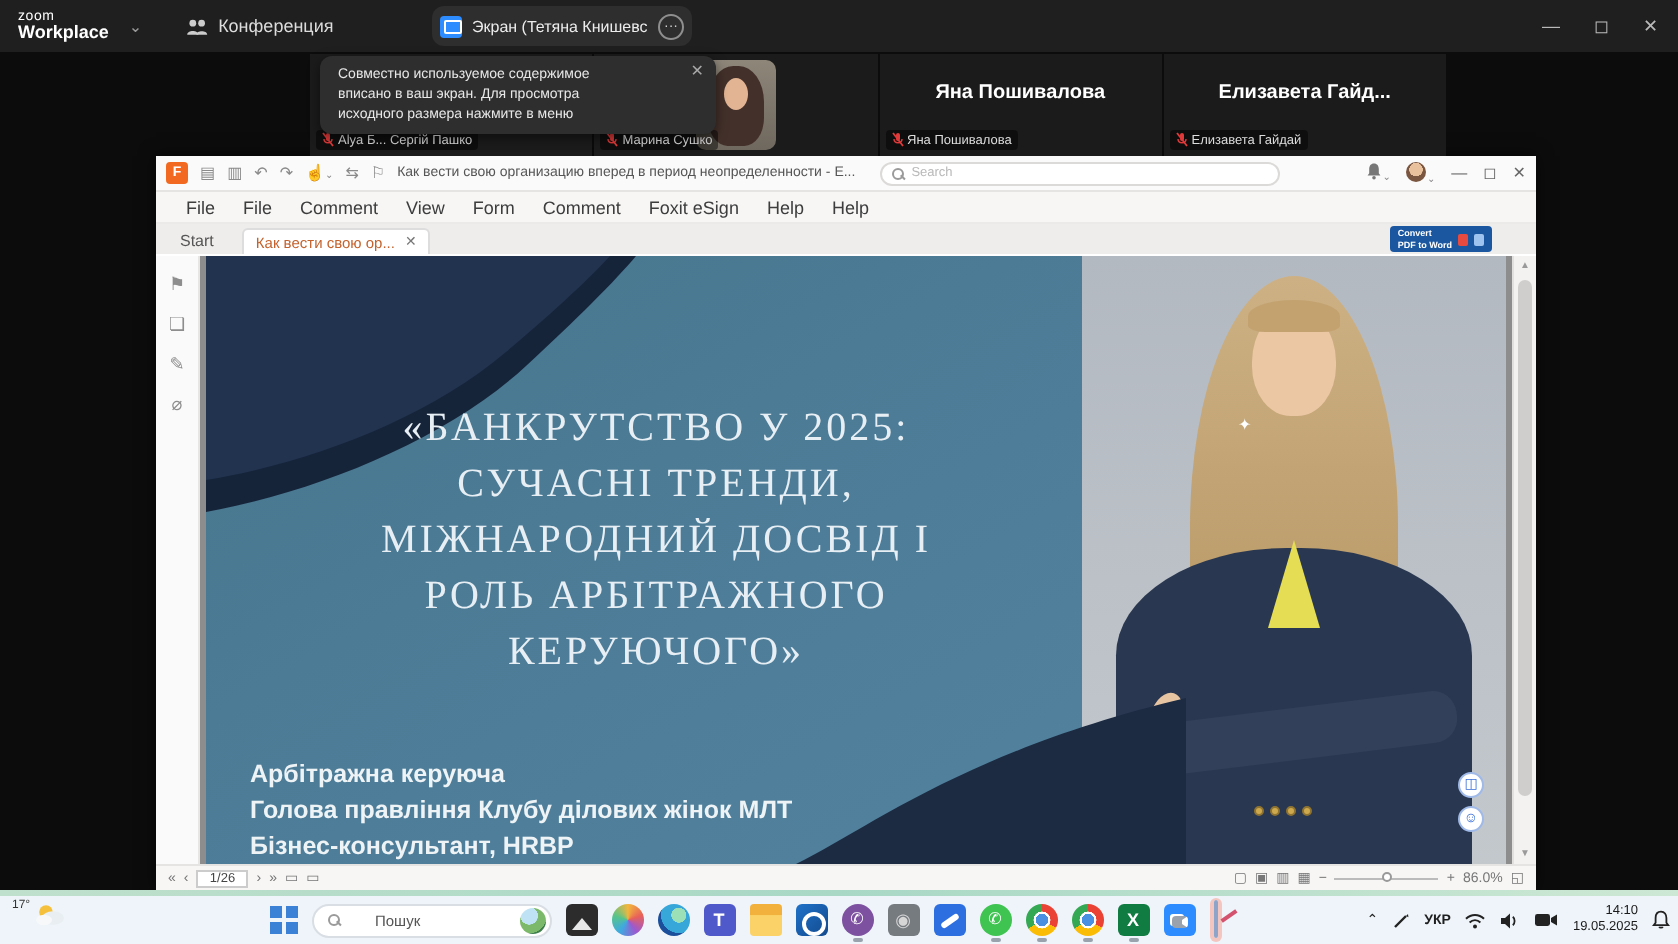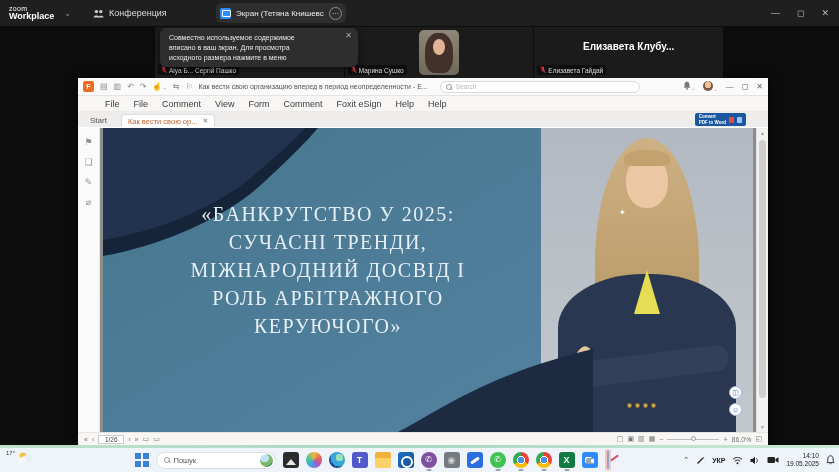--- a/index.html
+++ b/index.html
@@ -44,21 +44,21 @@
   .qat { color:#8a8a8a; font-size:8px; }
   .dtitle { color:#555; font-size:7px; max-width:255px; white-space:nowrap; overflow:hidden; text-overflow:ellipsis; }
   .searchbox { width:200px; height:12px; border:1px solid #dcdad8; border-radius:7px; background:#fff; display:flex; align-items:center; gap:4px; padding:0 5px; margin-left:6px; }
   .searchbox .stxt { color:#b8b8b8; font-size:6.5px; }
   .mag { width:6px; height:6px; position:relative; flex:0 0 auto; }
   .mag::before { content:""; position:absolute; left:0; top:0; width:4px; height:4px; border:1px solid #9a9a9a; border-radius:50%; }
   .mag::after { content:""; position:absolute; left:4px; top:4px; width:2.5px; height:1px; background:#9a9a9a; transform:rotate(45deg); }
   .tr-icons { margin-left:auto; display:flex; align-items:center; gap:8px; color:#666; font-size:8px; }
   .mini-ava { width:10px; height:10px; border-radius:50%; background:radial-gradient(circle at 50% 38%, #e9c29d 0 42%, #7a5640 43%); }
   .carsm { font-size:5px; color:#888; }
-  .menubar { height:16px; background:#f7f6f5; border-bottom:1px solid #eceae8; display:flex; align-items:center; padding-left:20px; }
+  .menubar { height:16px; background:#f7f6f5; border-bottom:1px solid #eceae8; display:flex; align-items:center; padding-left:8px; }
   .menubar span { font-size:9px; color:#3d3d3d; padding:0 7px; }
   .tabsrow { height:15px; background:#efedeb; display:flex; align-items:flex-end; position:relative; }
   .starttab { font-size:8px; color:#555; padding:0 14px 2px 12px; }
   .doctab { background:#fff; border:1px solid #ddd; border-bottom:none; border-radius:3px 3px 0 0; height:13px; display:flex; align-items:center; gap:5px; padding:0 6px; }
   .doctab .dtxt { color:#c4622d; font-size:7.5px; white-space:nowrap; }
   .doctab .dx { color:#777; font-size:7px; }
   .ad { position:absolute; right:22px; top:1px; height:13px; background:#1a57a0; border-radius:2px; display:flex; align-items:center; gap:3px; padding:0 4px; }
   .ad .adtxt { color:#fff; font-size:4.5px; font-weight:bold; line-height:1.15; white-space:pre-line; }
   .ad .d1 { width:5px; height:6px; background:#e84a3f; border-radius:1px; }
   .ad .d2 { width:5px; height:6px; background:#9ec3ef; border-radius:1px; }
@@ -100,21 +100,21 @@
 
   
   .taskbar { position:absolute; left:0; top:448px; width:839px; height:24px; background:#eef4f9; z-index:50; }
   .weather { position:absolute; left:6px; top:2px; display:flex; align-items:flex-start; gap:2px; }
   .weather .deg { font-size:6px; color:#333; }
   .tb-center { position:absolute; left:135px; top:0; height:24px; display:flex; align-items:center; gap:7px; }
   .tbico { width:16px; height:16px; border-radius:3px; position:relative; flex:0 0 auto; }
   .tbico.run::after { content:""; position:absolute; left:50%; bottom:-3px; transform:translateX(-50%); width:5px; height:2px; border-radius:2px; background:#9aa3ad; }
   .winbtn { display:grid; grid-template-columns:6px 6px; grid-template-rows:6px 6px; gap:1.5px; width:auto; height:auto; }
   .winbtn i { background:#3b82d6; }
-  .tsearch { width:120px; height:17px; background:#fff; border:1px solid #d8dee4; border-radius:9px; display:flex; align-items:center; gap:4px; padding:0 2px 0 7px; }
+  .tsearch { width:120px; height:17px; background:#fff; border:1px solid #d8dee4; border-radius:9px; display:flex; align-items:center; gap:18px; padding:0 2px 0 7px; }
   .tsearch .stx { font-size:7.5px; color:#555; flex:1; }
   .tsearch .simg { width:13px; height:13px; border-radius:50%; background:radial-gradient(circle at 35% 30%,#bfe3f5 0 35%,#7cb96a 36% 70%,#3f7f4e 71%); }
   .ico-dark { background:#2c2c2c; }
   .ico-dark::before { content:""; position:absolute; left:3px; bottom:3px; border-left:5px solid transparent; border-right:5px solid transparent; border-bottom:6px solid #e8e8e8; }
   .ico-copilot { border-radius:50%; background:conic-gradient(#f2b63d,#e8605a,#9b59d0,#3fa9e0,#58c48a,#f2b63d); }
   .ico-edge { border-radius:50%; background:radial-gradient(circle at 65% 35%,#9be0b7 0 25%,#37a6d9 26% 60%,#1b4f9c 61%); }
   .ico-teams { background:#5059c9; color:#fff; font-size:9px; font-weight:bold; text-align:center; line-height:16px; }
   .ico-folder { background:linear-gradient(#f2b13d 0 35%,#fbd267 36%); border-radius:2px; }
   .ico-outlook { background:linear-gradient(135deg,#1f72c9,#134a8e); }
   .ico-outlook::before { content:""; position:absolute; left:3px; top:4px; width:8px; height:8px; border:2px solid #fff; border-radius:50%; }
@@ -191,21 +191,32 @@
       <div class="plabel">
         <svg class="micsvg" width="6" height="8" viewBox="0 0 6 8">
             <rect x="2" y="0.5" width="2" height="4" rx="1" fill="#e03a3a"></rect>
             <path d="M1 3.5 C1 6 5 6 5 3.5" stroke="#e03a3a" stroke-width="0.7" fill="none"></path>
             <line x1="0.5" y1="0.5" x2="5.5" y2="7" stroke="#e03a3a" stroke-width="0.9"></line>
           </svg>
         <span>Марина Сушко</span>
       </div>
     </div>
     <div class="tile">
-      <div class="big">Елизавета Клубу...</div>
+      <div class="big">Яна Пошивалова</div>
+      <div class="plabel">
+        <svg class="micsvg" width="6" height="8" viewBox="0 0 6 8">
+            <rect x="2" y="0.5" width="2" height="4" rx="1" fill="#e03a3a"></rect>
+            <path d="M1 3.5 C1 6 5 6 5 3.5" stroke="#e03a3a" stroke-width="0.7" fill="none"></path>
+            <line x1="0.5" y1="0.5" x2="5.5" y2="7" stroke="#e03a3a" stroke-width="0.9"></line>
+          </svg>
+        <span>Яна Пошивалова</span>
+      </div>
+    </div>
+    <div class="tile">
+      <div class="big">Елизавета Гайд...</div>
       <div class="plabel">
         <svg class="micsvg" width="6" height="8" viewBox="0 0 6 8">
             <rect x="2" y="0.5" width="2" height="4" rx="1" fill="#e03a3a"></rect>
             <path d="M1 3.5 C1 6 5 6 5 3.5" stroke="#e03a3a" stroke-width="0.7" fill="none"></path>
             <line x1="0.5" y1="0.5" x2="5.5" y2="7" stroke="#e03a3a" stroke-width="0.9"></line>
           </svg>
         <span>Елизавета Гайдай</span>
       </div>
     </div>
   </div>
@@ -302,20 +313,23 @@
             <span class="sparkle" style="left:78px; top:80px;">✦</span>
           </div>
           <svg class="wave-br" viewBox="0 0 195 95" preserveAspectRatio="none">
             <path d="M0,95 C35,78 85,38 195,12 L195,95 Z" fill="#1c2a42"></path>
           </svg>
           <div class="stitle">«БАНКРУТСТВО У 2025:
 СУЧАСНІ ТРЕНДИ,
 МІЖНАРОДНИЙ ДОСВІД І
 РОЛЬ АРБІТРАЖНОГО
 КЕРУЮЧОГО»</div>
+          <div class="ssub">Арбітражна керуюча
+Голова правління Клубу ділових жінок МЛТ
+Бізнес-консультант, HRBP</div>
         </div>
         <div class="floaters">
           <span class="fb">◫</span>
           <span class="fb">☺</span>
         </div>
       </div>
 
       <div class="vscroll">
         <span class="arr" style="top:2px">▲</span>
         <div class="thumb"></div>

